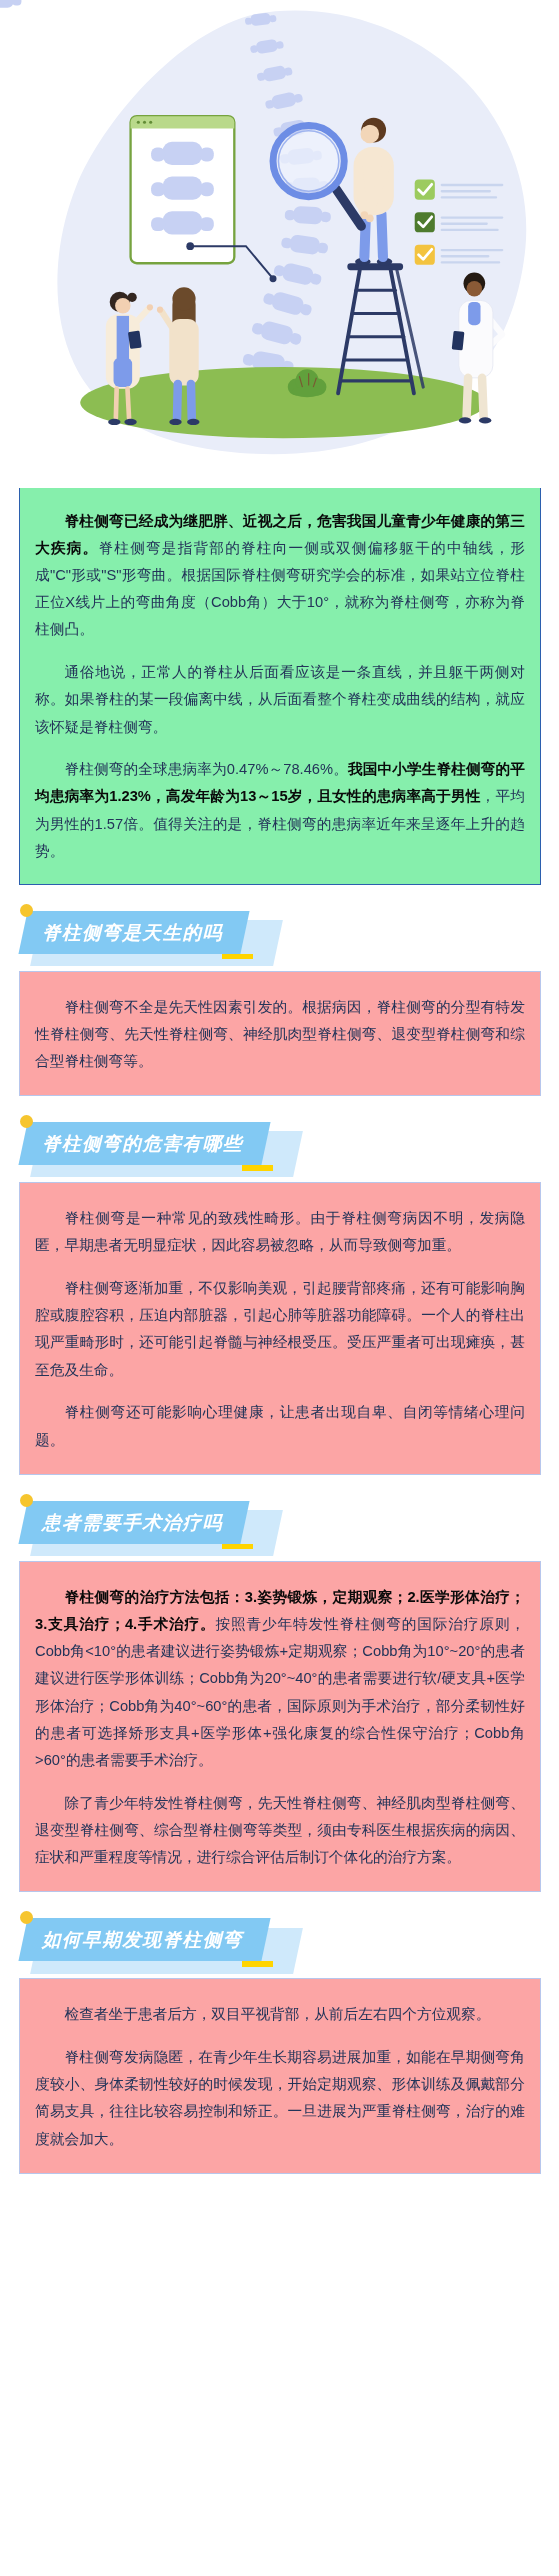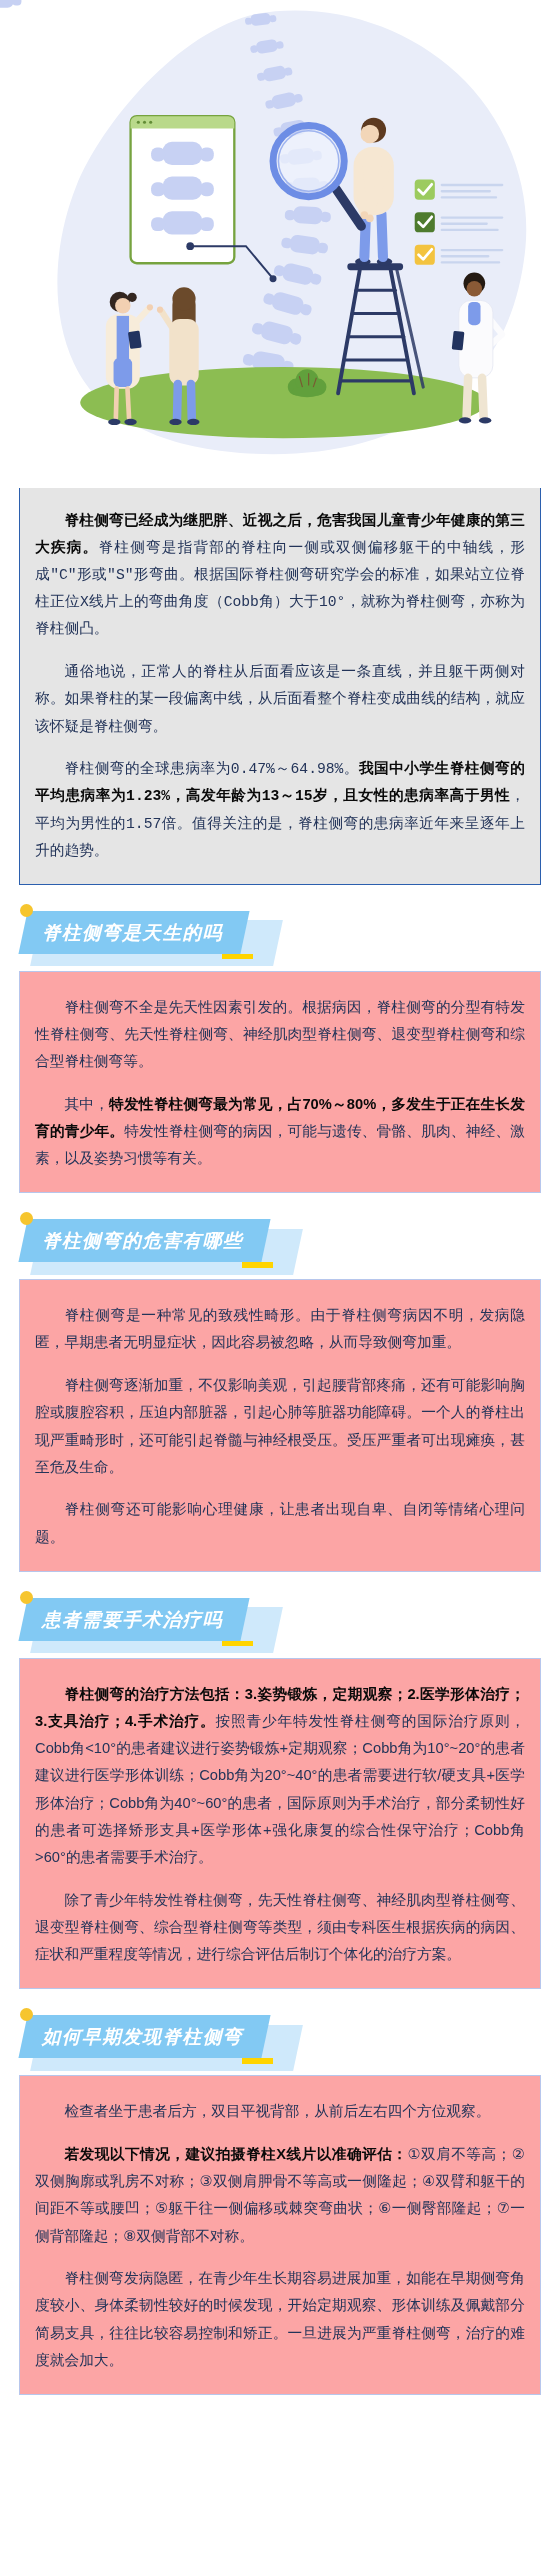--- a/index.html
+++ b/index.html
@@ -3,21 +3,21 @@
 <meta charset="utf-8">
 <style>
   html,body{margin:0;padding:0;background:#ffffff;}
   body{width:560px;font-family:"Liberation Sans","DejaVu Sans",sans-serif;}
   .page{width:560px;background:#fff;}
 
   
   .hero{display:block;width:560px;height:480px;}
 
   
-  .intro-box{margin:7.7px 18.6px 0;border:1.5px solid #2b5fae;border-top:none;background:#e5e5e5;padding:20px 15.5px 14px;font-family:Liberation Mono, monospace;}
+  .intro-box{margin:7.7px 18.6px 0;border:1.5px solid #2b5fae;border-top:none;background:#86efac;padding:20px 15.5px 14px;}
 
   
   .section-box{margin:0 18.6px;background:#fca5a5;border:0.8px solid #b7c6ec;padding:22px 15.5px 15.5px;}
 
   p.para{margin:0 0 15.5px;font-size:14.7px;line-height:1.85;color:#233459;text-align:justify;text-indent:2em;}
   p.para:last-child{margin-bottom:4.6px;}
   .run{color:#233459;}
   .run-bold{font-weight:700;color:#0a0a0a;}
 
   
@@ -193,34 +193,33 @@
       <line x1="604" y1="488" x2="602" y2="538" stroke="#efe5d2" stroke-width="11" stroke-linecap="round"></line>
       <line x1="622" y1="488" x2="624" y2="538" stroke="#efe5d2" stroke-width="11" stroke-linecap="round"></line>
       <ellipse cx="600" cy="543" rx="8" ry="4" fill="#2c3a66"></ellipse>
       <ellipse cx="626" cy="543" rx="8" ry="4" fill="#2c3a66"></ellipse>
     </g>
   </svg>
 
   <section class="intro-box">
       <p class="para"><span class="run-bold">脊柱侧弯已经成为继肥胖、近视之后，危害我国儿童青少年健康的第三大疾病。</span><span class="run">脊柱侧弯是指背部的脊柱向一侧或双侧偏移躯干的中轴线，形成"C"形或"S"形弯曲。根据国际脊柱侧弯研究学会的标准，如果站立位脊柱正位X线片上的弯曲角度（Cobb角）大于10°，就称为脊柱侧弯，亦称为脊柱侧凸。</span></p>
       <p class="para"><span class="run">通俗地说，正常人的脊柱从后面看应该是一条直线，并且躯干两侧对称。如果脊柱的某一段偏离中线，从后面看整个脊柱变成曲线的结构，就应该怀疑是脊柱侧弯。</span></p>
-      <p class="para"><span class="run">脊柱侧弯的全球患病率为0.47%～64.98%。</span><span class="run-bold">我国中小学生脊柱侧弯的平均患病率为1.23%，高发年龄为13～15岁，且女性的患病率高于男性</span><span class="run">，平均为男性的1.57倍。值得关注的是，脊柱侧弯的患病率近年来呈逐年上升的趋势。</span></p>
+      <p class="para"><span class="run">脊柱侧弯的全球患病率为0.47%～78.46%。</span><span class="run-bold">我国中小学生脊柱侧弯的平均患病率为1.23%，高发年龄为13～15岁，且女性的患病率高于男性</span><span class="run">，平均为男性的1.57倍。值得关注的是，脊柱侧弯的患病率近年来呈逐年上升的趋势。</span></p>
     </section>
 
   <div class="banner">
     <span class="banner-shadow"></span>
     <span class="banner-dot"></span>
     <span class="banner-main">
       <span class="banner-text">脊柱侧弯是天生的吗</span>
     </span>
     <span class="banner-dash"></span>
   </div>
   <section class="section-box">
       <p class="para"><span class="run">脊柱侧弯不全是先天性因素引发的。根据病因，脊柱侧弯的分型有特发性脊柱侧弯、先天性脊柱侧弯、神经肌肉型脊柱侧弯、退变型脊柱侧弯和综合型脊柱侧弯等。</span></p>
-      <p class="para"><span class="run">其中，</span><span class="run-bold">特发性脊柱侧弯最为常见，占70%～80%，多发生于正在生长发育的青少年。</span><span class="run">特发性脊柱侧弯的病因，可能与遗传、骨骼、肌肉、神经、激素，以及姿势习惯等有关。</span></p>
     </section>
 
   <div class="banner">
     <span class="banner-shadow"></span>
     <span class="banner-dot"></span>
     <span class="banner-main">
       <span class="banner-text">脊柱侧弯的危害有哪些</span>
     </span>
     <span class="banner-dash"></span>
   </div>
@@ -246,18 +245,17 @@
   <div class="banner">
     <span class="banner-shadow"></span>
     <span class="banner-dot"></span>
     <span class="banner-main">
       <span class="banner-text">如何早期发现脊柱侧弯</span>
     </span>
     <span class="banner-dash"></span>
   </div>
   <section class="section-box">
       <p class="para"><span class="run">检查者坐于患者后方，双目平视背部，从前后左右四个方位观察。</span></p>
-      <p class="para"><span class="run-bold">若发现以下情况，建议拍摄脊柱X线片以准确评估：</span><span class="run">①双肩不等高；②双侧胸廓或乳房不对称；③双侧肩胛骨不等高或一侧隆起；④双臂和躯干的间距不等或腰凹；⑤躯干往一侧偏移或棘突弯曲状；⑥一侧臀部隆起；⑦一侧背部隆起；⑧双侧背部不对称。</span></p>
       <p class="para"><span class="run">脊柱侧弯发病隐匿，在青少年生长期容易进展加重，如能在早期侧弯角度较小、身体柔韧性较好的时候发现，开始定期观察、形体训练及佩戴部分简易支具，往往比较容易控制和矫正。一旦进展为严重脊柱侧弯，治疗的难度就会加大。</span></p>
     </section>
 
 </div>
 
 
 </body></html>

